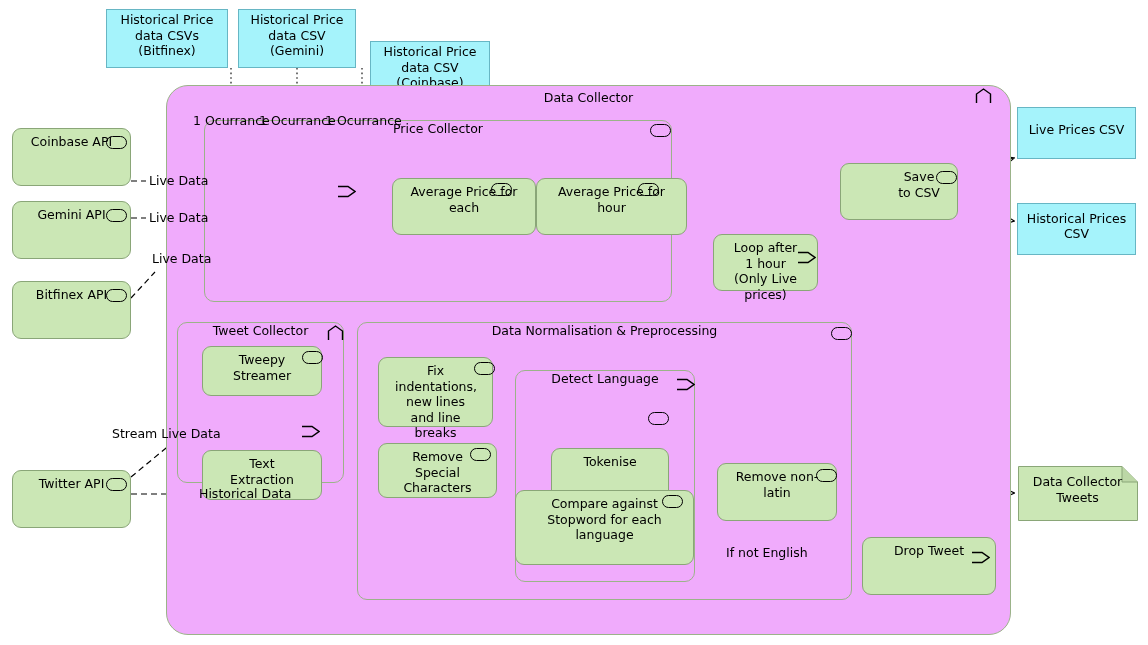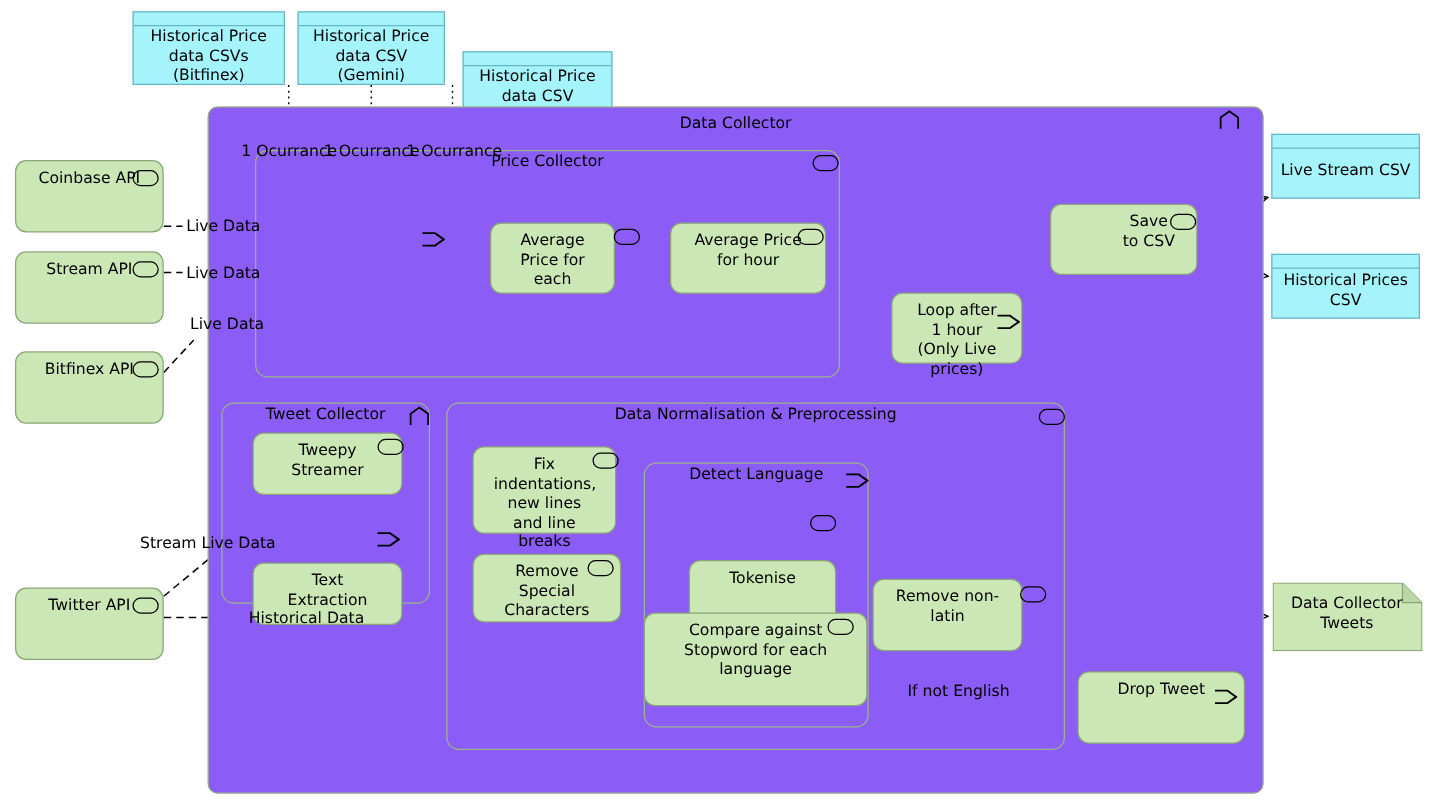--- a/index.html
+++ b/index.html
@@ -30,43 +30,42 @@
     background:#cbe7b5;
     border:1px solid #8aa678;
     border-radius:9px;
   }
   .elem .lbl{
     padding:5px 16px 4px 16px;
     width:100%;
     box-sizing:border-box;
   }
   .group{
-    background:#8b5cf6;
+    background:#f0abfc;
     border:1px solid #9bb389;
-    border-radius:8px;
+    border-radius:22px;
   }
   .group>.lbl{
     padding:4px 10px 0 10px;
     width:100%;
     box-sizing:border-box;
     text-align:center;
   }
   .nested{
     background:transparent;
     border:1px solid #9bb389;
     border-radius:10px;
   }
   
   .dataobj{
     position:absolute;
     box-sizing:border-box;
     background:#a5f3fb;
     border:1px solid #67b6c4;
     display:flex;
-    flex-direction:column;
     font-size:12.5px;
     line-height:15.5px;
     color:#000;
   }
   .dataobj .bar{
     height:10px;
     border-bottom:1px solid #67b6c4;
     flex:0 0 auto;
   }
   .dataobj .lbl{
@@ -219,67 +218,67 @@
     <div class="lbl">Price Collector</div>
   </div>
   <span class="icon ico-service" style="left:650px;top:124px;"></span>
 
   <div class="node elem" style="left:12px;top:128px;width:119px;height:58px;">
     <div class="lbl">Coinbase API</div>
   </div>
   <span class="icon ico-service" style="left:106px;top:136px;"></span>
 
   <div class="node elem" style="left:12px;top:201px;width:119px;height:58px;">
-    <div class="lbl">Stream API</div>
+    <div class="lbl">Gemini API</div>
   </div>
   <span class="icon ico-service" style="left:106px;top:209px;"></span>
 
   <div class="node elem" style="left:12px;top:281px;width:119px;height:58px;">
     <div class="lbl">Bitfinex API</div>
   </div>
   <span class="icon ico-service" style="left:106px;top:289px;"></span>
 
   <div class="node elem" style="left:12px;top:470px;width:119px;height:58px;">
     <div class="lbl">Twitter API</div>
   </div>
   <span class="icon ico-service" style="left:106px;top:478px;"></span>
 
   <span class="icon ico-process" style="left:337px;top:183px;">
     <svg viewBox="0 0 19 13" width="19" height="13">
         <path d="M1,1.5 L11,1.5 L18,6.5 L11,11.5 L1,11.5" fill="none" stroke="#000" stroke-width="1.5"></path>
       </svg>
   </span>
 
-  <div class="node elem" style="left:392px;top:178px;width:100px;height:57px;">
+  <div class="node elem" style="left:392px;top:178px;width:144px;height:57px;">
     <div class="lbl">Average Price for each</div>
   </div>
   <span class="icon ico-service" style="left:491px;top:183px;"></span>
 
-  <div class="node elem" style="left:536px;top:178px;width:125px;height:57px;">
+  <div class="node elem" style="left:536px;top:178px;width:151px;height:57px;">
     <div class="lbl">Average Price for hour</div>
   </div>
   <span class="icon ico-service" style="left:638px;top:183px;"></span>
 
   <div class="node elem" style="left:840px;top:163px;width:118px;height:57px;padding-left:40px;">
     <div class="lbl">Save to CSV</div>
   </div>
   <span class="icon ico-service" style="left:936px;top:171px;"></span>
 
   <div class="node elem" style="left:713px;top:234px;width:105px;height:57px;">
     <div class="lbl">Loop after 1 hour (Only Live prices)</div>
   </div>
   <span class="icon ico-process" style="left:797px;top:249px;">
     <svg viewBox="0 0 19 13" width="19" height="13">
         <path d="M1,1.5 L11,1.5 L18,6.5 L11,11.5 L1,11.5" fill="none" stroke="#000" stroke-width="1.5"></path>
       </svg>
   </span>
 
   <div class="dataobj" style="left:1017px;top:107px;width:119px;height:52px;">
     <div class="bar"></div>
-    <div class="lbl">Live Stream CSV</div>
+    <div class="lbl">Live Prices CSV</div>
   </div>
   <div class="dataobj" style="left:1017px;top:203px;width:119px;height:52px;">
     <div class="bar"></div>
     <div class="lbl">Historical Prices CSV</div>
   </div>
 
   <div class="node nested" style="left:177px;top:322px;width:167px;height:161px;">
     <div class="lbl">Tweet Collector</div>
   </div>
   <span class="icon ico-group" style="left:327px;top:325px;">
@@ -329,21 +328,21 @@
   <div class="node elem" style="left:551px;top:405px;width:118px;height:58px;margin-top:43px;">
     <div class="lbl">Tokenise</div>
   </div>
   <span class="icon ico-service" style="left:648px;top:412px;"></span>
 
   <div class="node elem" style="left:515px;top:490px;width:179px;height:75px;">
     <div class="lbl">Compare against Stopword for each language</div>
   </div>
   <span class="icon ico-service" style="left:662px;top:495px;"></span>
 
-  <div class="node elem" style="left:698px;top:463px;width:120px;height:58px;">
+  <div class="node elem" style="left:717px;top:463px;width:120px;height:58px;">
     <div class="lbl">Remove non-latin</div>
   </div>
   <span class="icon ico-service" style="left:816px;top:469px;"></span>
 
   <div class="node elem" style="left:862px;top:537px;width:134px;height:58px;">
     <div class="lbl">Drop Tweet</div>
   </div>
   <span class="icon ico-process" style="left:971px;top:549px;">
     <svg viewBox="0 0 19 13" width="19" height="13">
         <path d="M1,1.5 L11,1.5 L18,6.5 L11,11.5 L1,11.5" fill="none" stroke="#000" stroke-width="1.5"></path>

